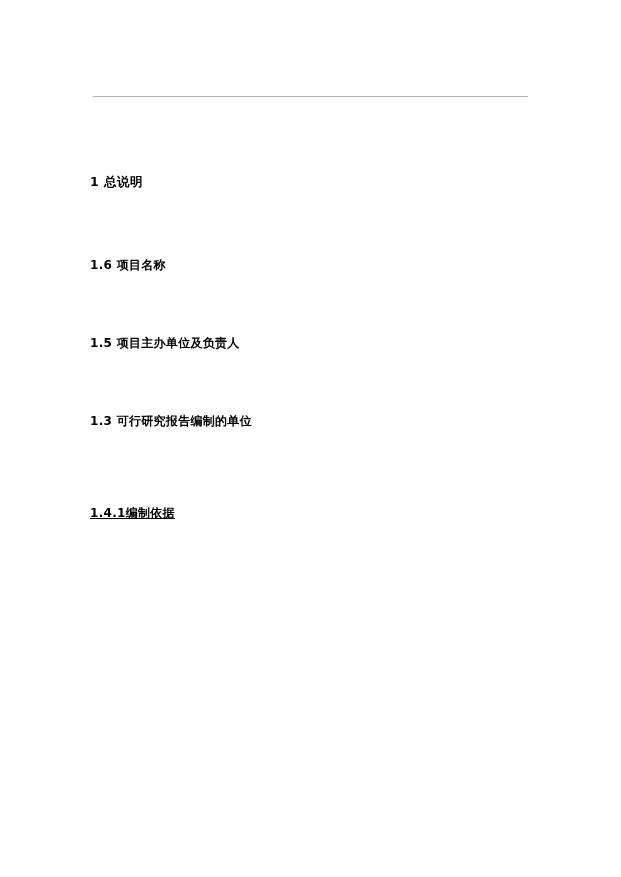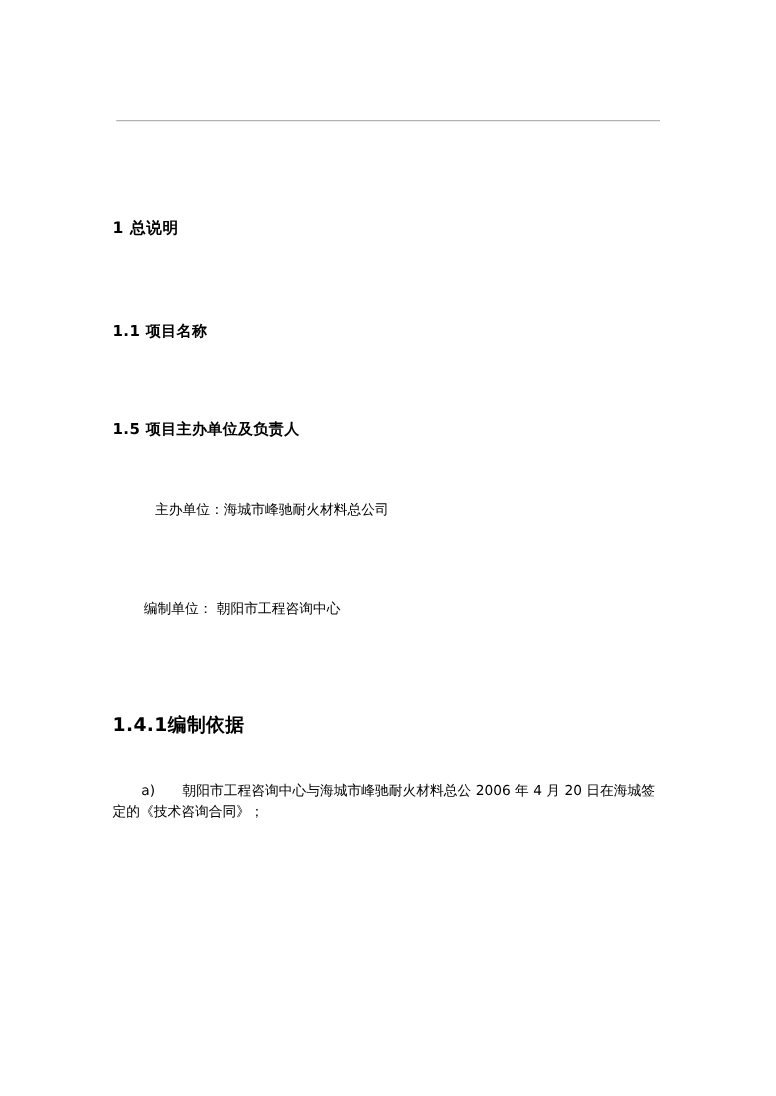--- a/index.html
+++ b/index.html
@@ -26,21 +26,21 @@
     top: 0;
     left: 90px;
     width: 440px;
     font-size: 11px;
     line-height: 16.5px;
     white-space: pre-wrap;
   }
   h1, h2, h3 { font-weight: bold; margin: 0; padding: 0; }
   h1 { font-size: 12.5px; line-height: 14px; margin-top: 77px; letter-spacing: 0.5px; }
   h2 { font-size: 12px;  line-height: 13px; letter-spacing: 0.3px; }
-  h3 { font-size: 15px; line-height: 13px; letter-spacing: 0.3px; }
+  h3 { font-size: 12px; line-height: 13px; letter-spacing: 0.3px; text-decoration: underline; }
   p, .line { margin: 0; padding: 0; }
 
   .h-1-1   { margin-top: 21px; }
   .p-name  { margin-top: 13px; line-height: 15px; }
   .h-1-2   { margin-top: 15px; }
   .host    { margin-top: 17px; text-indent: 34px; line-height: 16px; }
   .leader  { text-indent: 34px; line-height: 16px; }
   .h-1-3   { margin-top: 16px; }
   .compiler{ margin-top: 14px; text-indent: 25px; line-height: 16px; }
   .h-1-4   { margin-top: 18px; }
@@ -52,30 +52,28 @@
 <body>
 
 <main class="page">
 
   <div class="header-rule"></div>
 
   <div class="content">
 
     <h1>1 总说明</h1>
 
-    <h2 class="h-1-1">1.1 项目名称</h2>
+    <h2 class="h-1-1">1.6 项目名称</h2>
 
     <h2 class="h-1-2">1.5 项目主办单位及负责人</h2>
-    <div class="line host">主办单位：海城市峰驰耐火材料总公司</div>
 
-    <div class="line compiler">编制单位： 朝阳市工程咨询中心</div>
+    <h2 class="h-1-3">1.3 可行研究报告编制的单位</h2>
 
 
     <h3 class="h-1-4-1">1.4.1编制依据</h3>
-    <p class="basis basis-first">a)　　朝阳市工程咨询中心与海城市峰驰耐火材料总公 2006 年 4 月 20 日在海城签定的《技术咨询合同》；</p>
     
     
 
     
     
     
     
 
     
     

